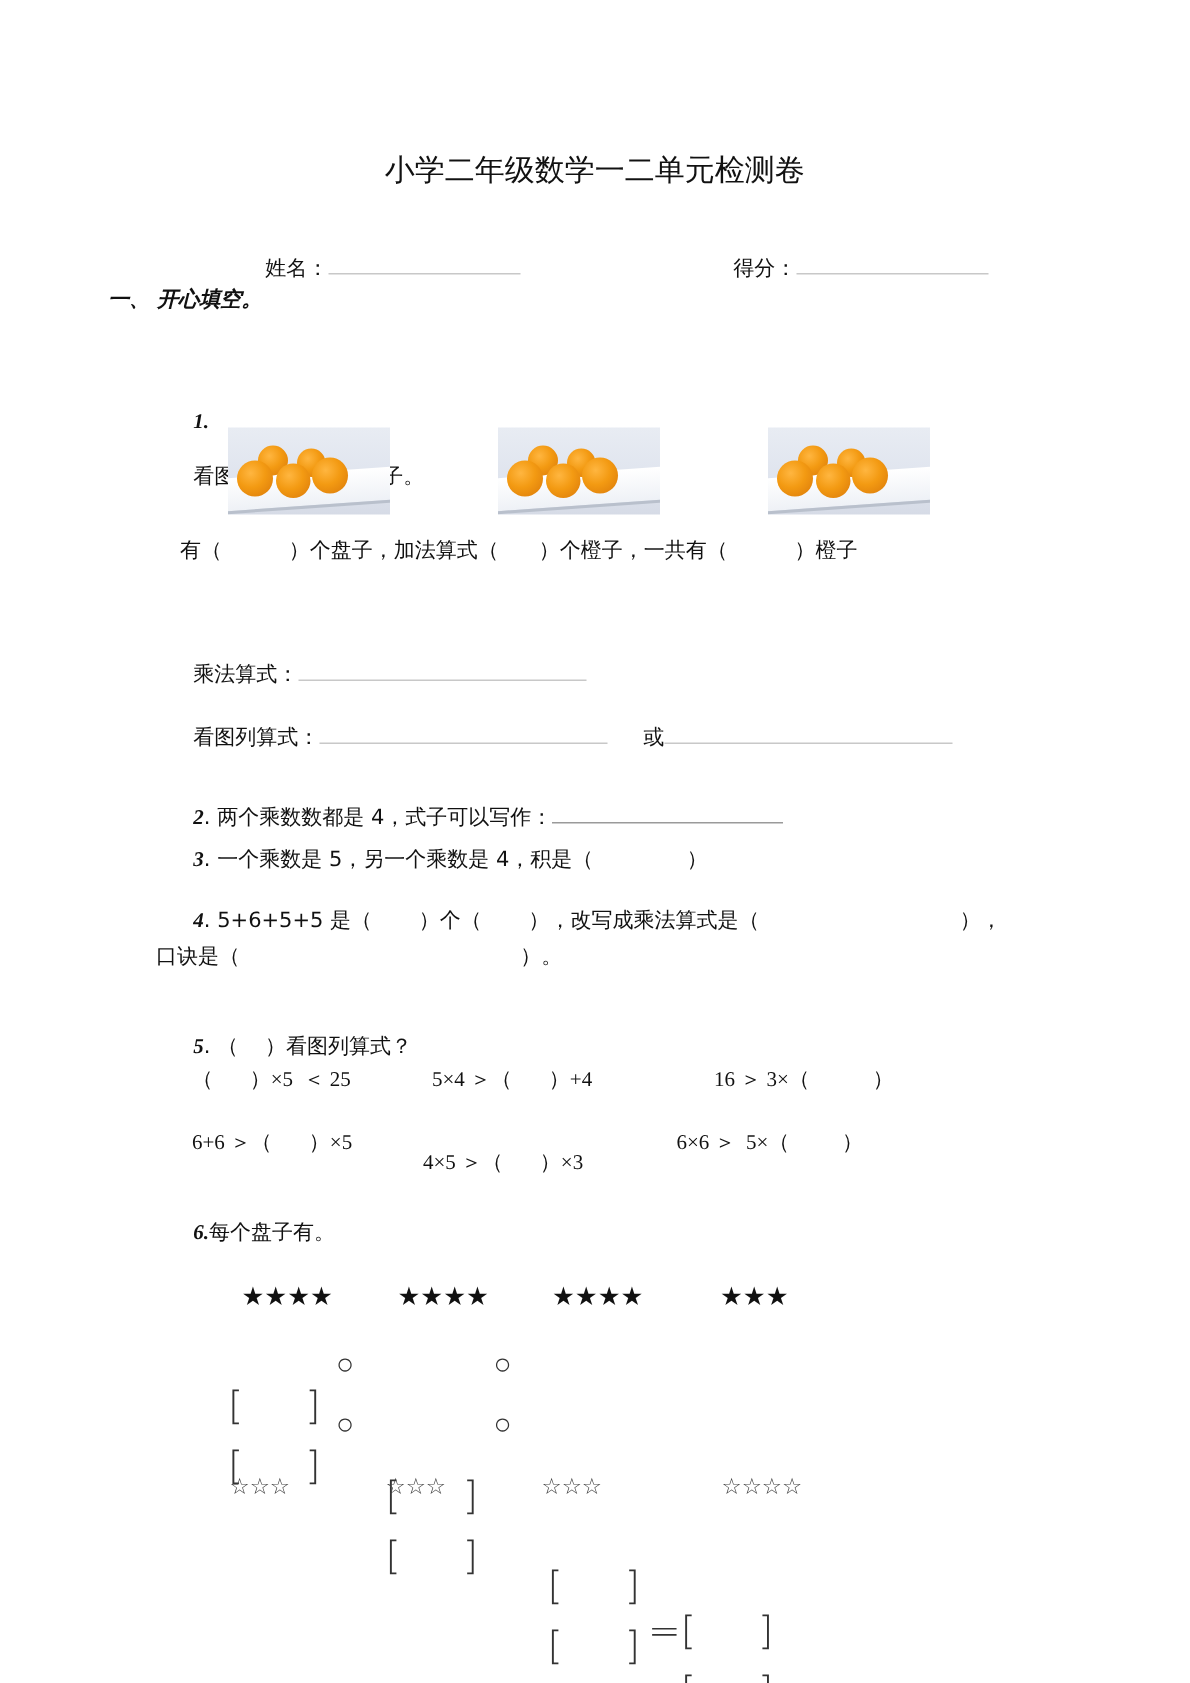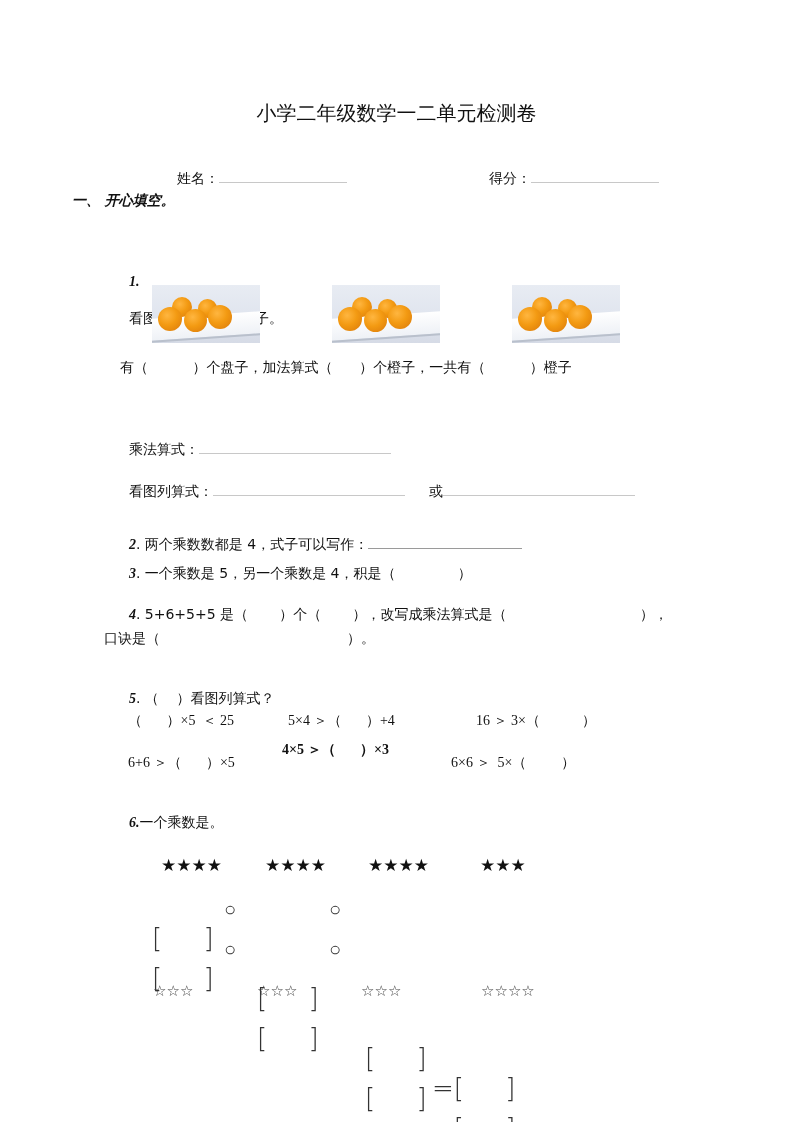--- a/index.html
+++ b/index.html
@@ -91,25 +91,25 @@
 </div>
 <div class="abs t14" style="left:104px; top:629px;">口诀是（                                          ）。</div>
 
 <div class="abs t14" style="left:120px; top:671px;">
   <span class="serif bold">5</span><span>. （    ）看图列算式？</span>
 </div>
 <div class="abs t14 serif" style="left:128px; top:712px;">（       ）×5  ＜ 25</div>
 <div class="abs t14 serif" style="left:288px; top:712px;">5×4 ＞（       ）+4</div>
 <div class="abs t14 serif" style="left:476px; top:712px;">16 ＞ 3×（            ）</div>
 <div class="abs t14 serif" style="left:128px; top:754px;">6+6 ＞（       ）×5</div>
-<div class="abs t14 serif" style="left:282px; top:741px;font-weight:bold;">4×5 ＞（       ）×3</div>
+<div class="abs t14 serif" style="left:282px; top:767px;">4×5 ＞（       ）×3</div>
 <div class="abs t14 serif" style="left:451px; top:754px;">6×6 ＞  5×（          ）</div>
 
 <div class="abs t14" style="left:120px; top:795px;">
-  <span class="serif bold">6.</span><span>一个乘数是。</span>
+  <span class="serif bold">6.</span><span>每个盘子有。</span>
 </div>
 
 <div class="abs stars" style="left:161px; top:855px;">★★★★</div>
 <div class="abs stars" style="left:265px; top:855px;">★★★★</div>
 <div class="abs stars" style="left:368px; top:855px;">★★★★</div>
 <div class="abs stars" style="left:480px; top:855px;">★★★</div>
 
 <div class="abs eqrow" style="left:152px; top:893px;">
   <span style="position:absolute; left:0;">[     ]</span>
   <span style="position:absolute; left:72px; font-size:20px; top:4px;">○</span>

